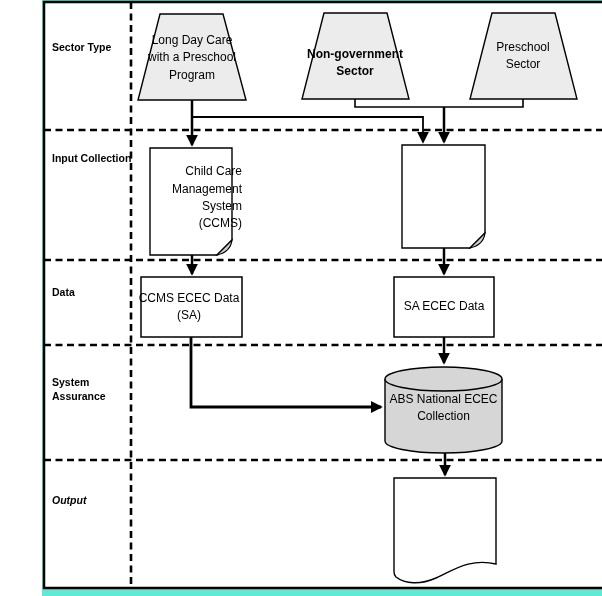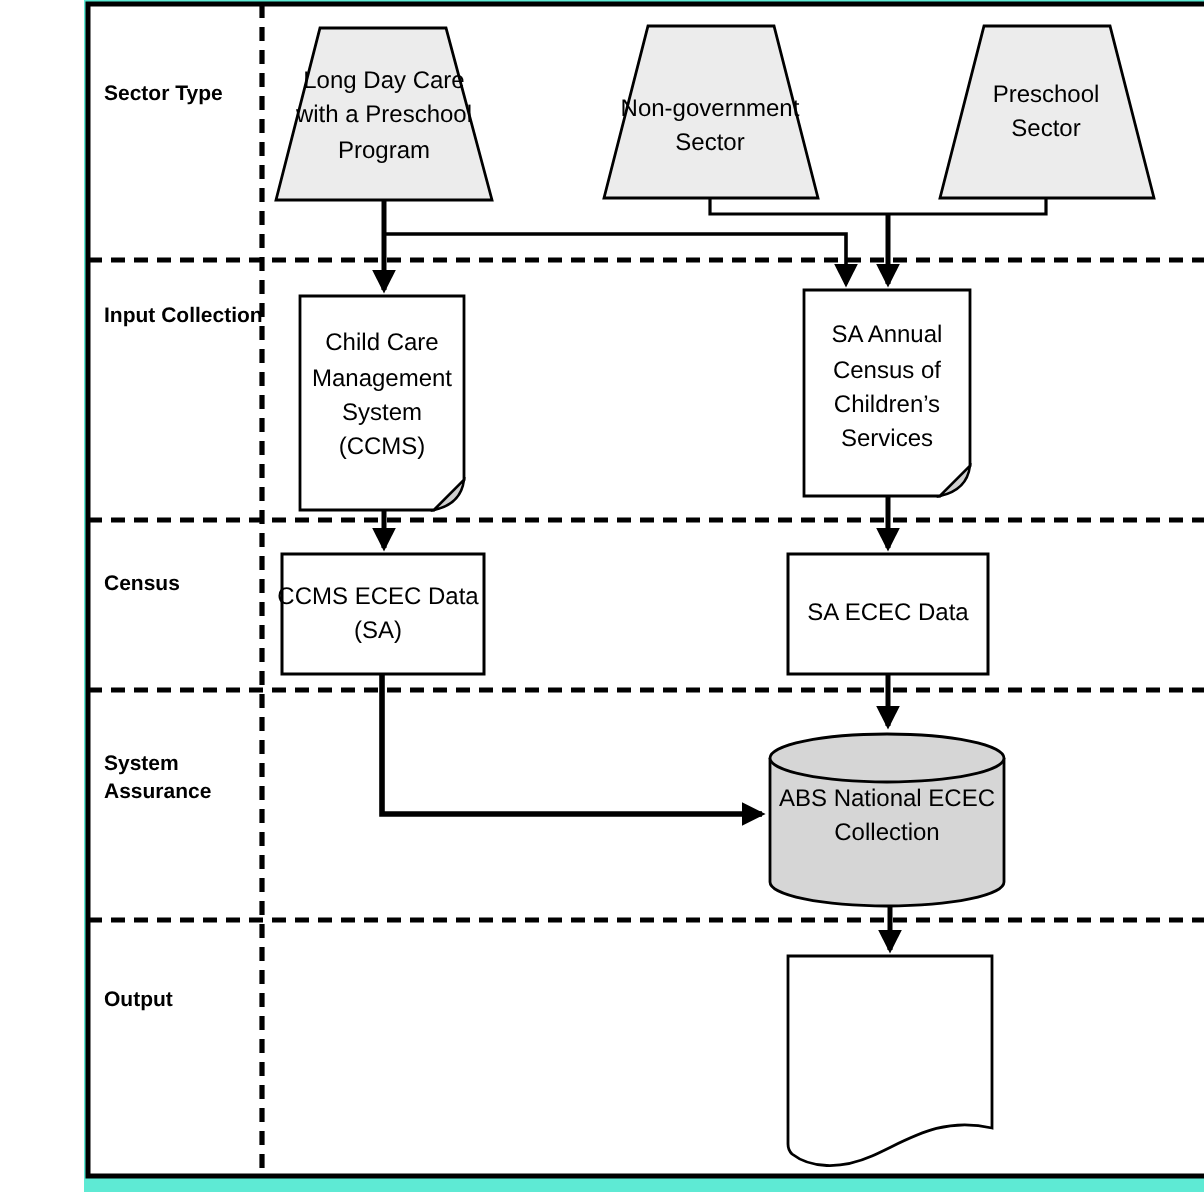--- a/index.html
+++ b/index.html
@@ -40,26 +40,26 @@
     line-height: 1.3;
     color: #000;
     z-index: 2;
     text-align: left;
   }
   
   .rl-sector      { left: 10px; top: 41px;  width: 76px; }
   .rl-collection  { left: 10px; top: 152px; width: 80px; }
   .rl-input       { left: 10px; top: 286px; width: 76px; }
   .rl-quality     { left: 10px; top: 376px; width: 76px; }
-  .rl-output      { left: 10px; top: 494px; width: 76px; }
+  .rl-output      { left: 10px; top: 494px; width: 76px; font-style: italic; }
   
   .t-ldc       { left: 96px;  top: 16px;  width: 108px; height: 84px; }
-  .t-nongov    { left: 258px; top: 13px;  width: 110px; height: 100px; }
+  .t-nongov    { left: 258px; top: 13px;  width: 110px; height: 100px; font-weight: bold; }
   .t-gov       { left: 426px; top: 13px;  width: 110px; height: 86px; }
-  .t-ccms      { left: 108px; top: 148px; width: 82px;  height: 100px; }
+  .t-ccms      { left: 124px; top: 148px; width: 82px;  height: 100px; text-align: right; }
   .t-census    { left: 360px; top: 145px; width: 83px;  height: 98px; }
   .t-ccmsecec  { left: 99px;  top: 277px; width: 96px; height: 60px; }
   .t-saecec    { left: 352px; top: 277px; width: 100px; height: 60px; }
   .t-abs       { left: 343px; top: 368px; width: 117px; height: 80px; }
   .t-preschool { left: 352px; top: 478px; width: 102px; height: 82px; }
 </style>
 </head>
 <body>
 
 <div class="canvas">
@@ -114,39 +114,35 @@
     <rect x="352" y="277" width="100" height="60" stroke="#000" stroke-width="1.5" fill="#ffffff"></rect>
 
     <path d="M343,379 L343,441 A58.5,12 0 0 0 460,441 L460,379" stroke="#000" stroke-width="1.4" fill="#d6d6d6"></path>
     <ellipse cx="401.5" cy="379" rx="58.5" ry="12" stroke="#000" stroke-width="1.4" fill="#d6d6d6"></ellipse>
 
     <path d="M352,478 L454,478 L454,564 C428,558 412,570 394,578 C378,585 363,584 354,577 C353,576 352,574 352,572 Z" stroke="#000" stroke-width="1.4" fill="#ffffff"></path>
   </svg>
 
   <div class="rowlabel rl-sector">Sector Type</div>
   <div class="rowlabel rl-collection">Input Collection</div>
-  <div class="rowlabel rl-input">Census</div>
+  <div class="rowlabel rl-input">Data</div>
   <div class="rowlabel rl-quality">System
 Assurance</div>
   <div class="rowlabel rl-output">Output</div>
 
   <div class="txt t-ldc">Long Day Care
 with a Preschool
 Program</div>
   <div class="txt t-nongov">Non-government
 Sector</div>
   <div class="txt t-gov">Preschool
 Sector</div>
   <div class="txt t-ccms">Child Care
 Management
 System
 (CCMS)</div>
-  <div class="txt t-census">SA Annual
-Census of
-Children’s
-Services</div>
   <div class="txt t-ccmsecec">CCMS ECEC Data
 (SA)</div>
   <div class="txt t-saecec">SA ECEC Data</div>
   <div class="txt t-abs">ABS National ECEC
 Collection</div>
 
 </div>
 
 </body></html>

